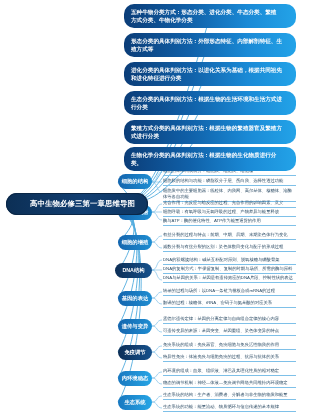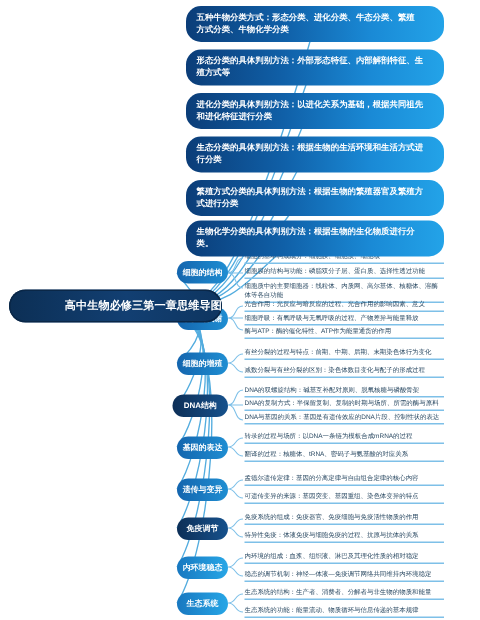--- a/index.html
+++ b/index.html
@@ -14,21 +14,21 @@
   #wires{position:absolute;left:0;top:0;width:300px;height:413px;pointer-events:none;}
 
   
   .root{
     position:absolute;
     left:6px; top:193px;
     width:118px; height:22px;
     border-radius:11px;
     background:linear-gradient(90deg,#0c2f55 0%,#123f72 55%,#0e3560 100%);
     box-shadow:0 0 0 1px #0a2747 inset;
-    display:flex;align-items:center;justify-content:flex-end;
+    display:flex;align-items:center;justify-content:flex-start;
     color:#ffffff;
     font-size:7.4px;
     font-weight:bold;
     letter-spacing:.1px;
     white-space:nowrap;
     z-index:6;
     padding-left:24px;
   }
 
   

